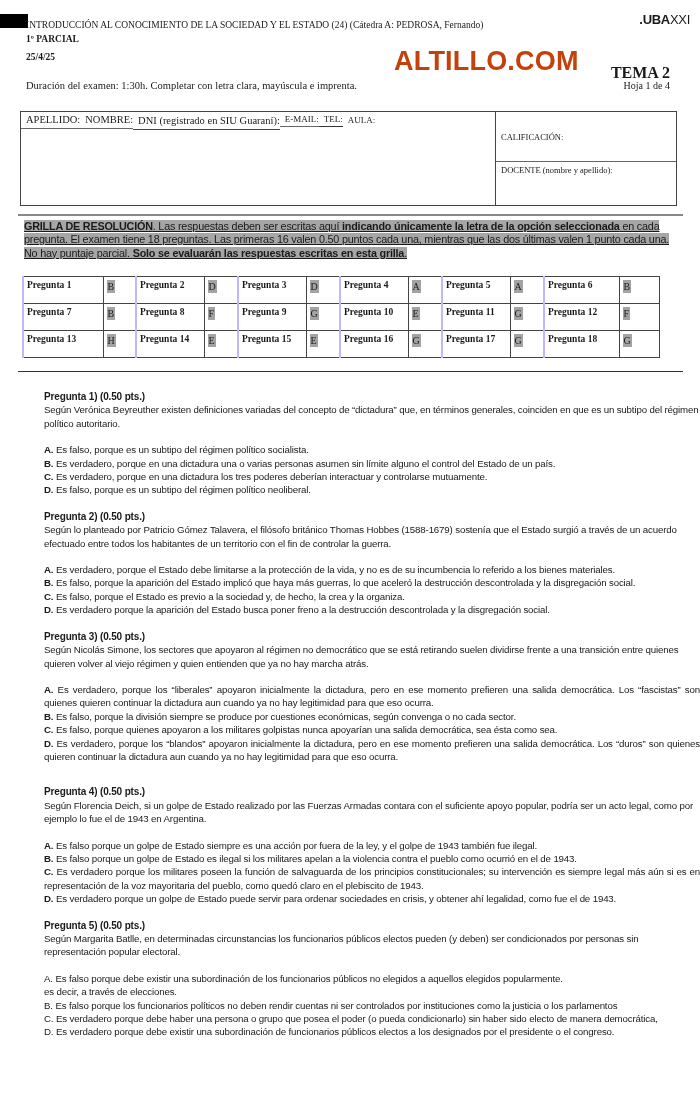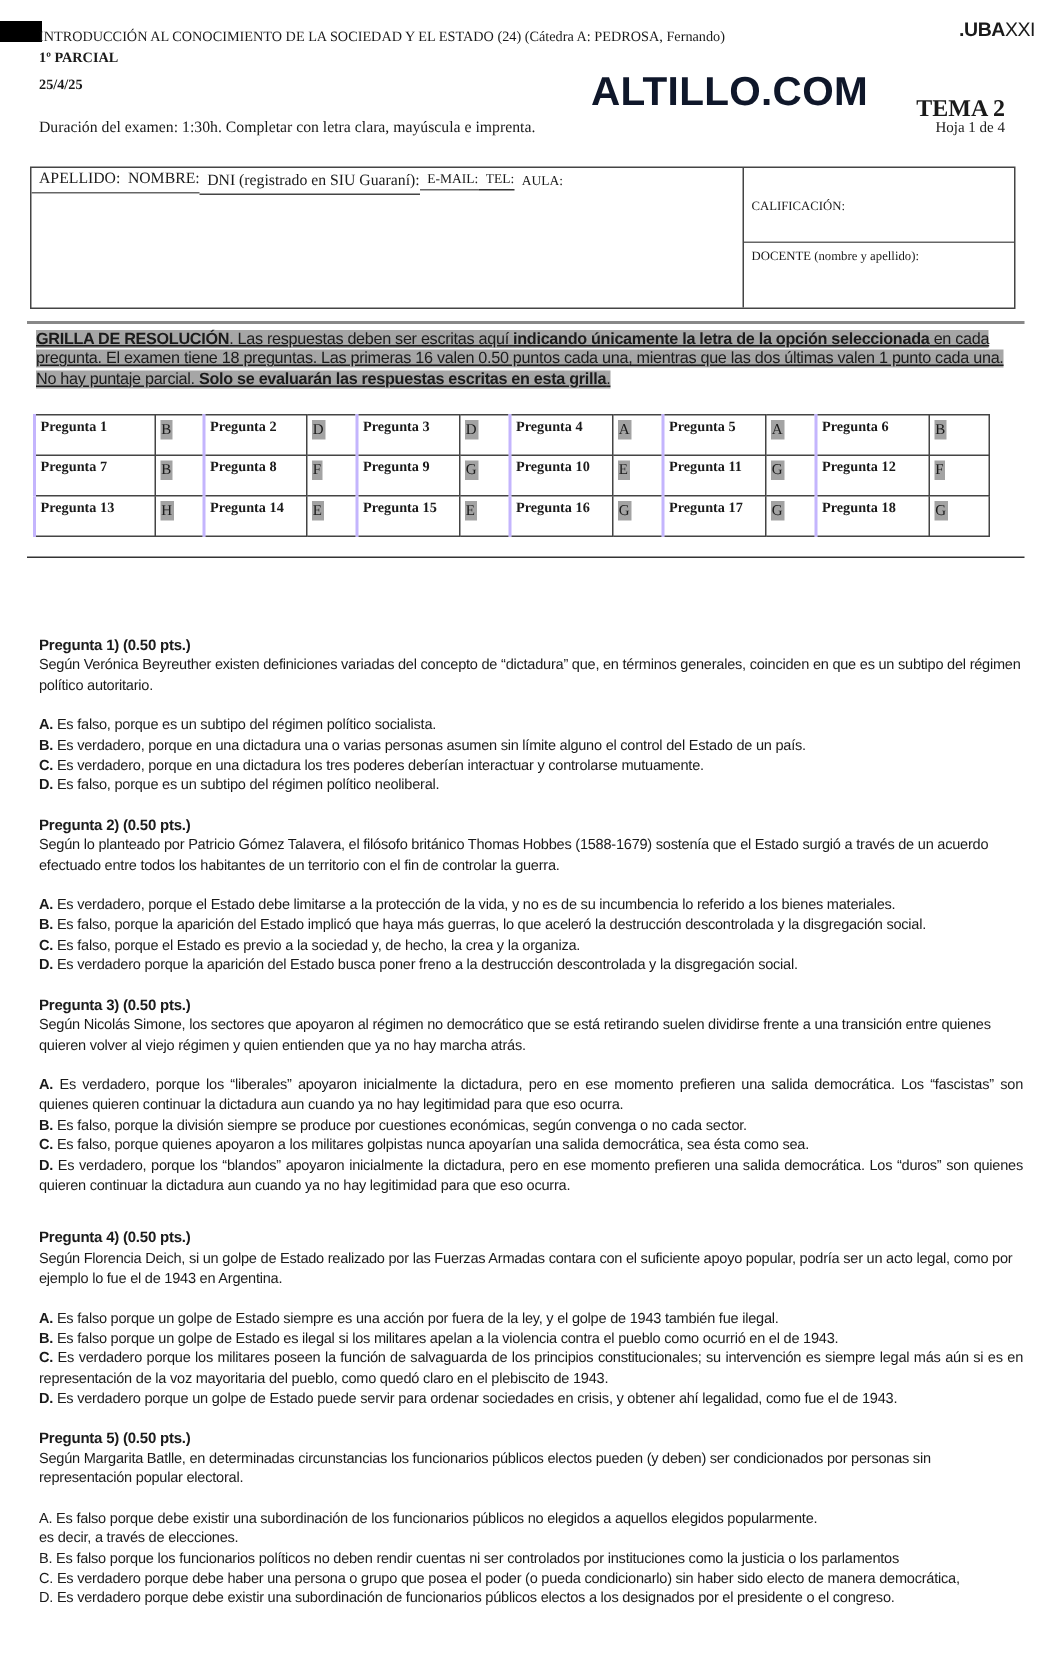--- a/index.html
+++ b/index.html
@@ -6,21 +6,21 @@
   html, body { width: 700px; height: 1120px; background: #ffffff; overflow: hidden; }
   body { position: relative; color: #1a1a1a; font-family: "Liberation Serif", serif; }
 
   .blackblock { position: absolute; left: 0; top: 14px; width: 28px; height: 14px; background: #000; }
   .hdr-title { position: absolute; left: 26px; top: 20px; font-size: 9.5px; white-space: nowrap; }
   .hdr-title b { font-weight: normal; }
   .hdr-sub { position: absolute; left: 26px; font-size: 9.5px; font-weight: bold; }
   .uba { position: absolute; right: 10px; top: 12px; font-family: "Liberation Sans", sans-serif; font-size: 13px; letter-spacing: -0.3px; }
   .uba .b { font-weight: bold; }
   .uba .l { font-weight: normal; font-stretch: condensed; }
-  .altillo { position: absolute; left: 394px; top: 46px; font-family: "Liberation Sans", sans-serif; font-weight: bold; font-size: 27px; color: #0f172a; letter-spacing: 0.2px; }
+  .altillo { position: absolute; left: 394px; top: 46px; font-family: "Liberation Sans", sans-serif; font-weight: bold; font-size: 27px; color: #c2410c; letter-spacing: 0.2px; }
   .tema { position: absolute; right: 30px; top: 64px; font-size: 16px; font-weight: bold; }
   .hoja { position: absolute; right: 30px; top: 80px; font-size: 10px; }
   .duracion { position: absolute; left: 26px; top: 80px; font-size: 10.5px; }
 
   .idtable { position: absolute; left: 20px; top: 111px; width: 657px; height: 95px; border: 1px solid #444; display: flex; }
   .idleft { width: 475px; border-right: 1px solid #444; display: flex; flex-direction: row; }
   .idrow { border-bottom: 1px solid #666; padding-left: 5px; font-size: 10px; display: flex; align-items: center; }
   .idrow:last-child { border-bottom: none; }
   .idrow.big { height: 16.5px; font-size: 10.5px; }
   .idrow.small { height: 15px; font-size: 9px; }
@@ -36,21 +36,21 @@
   .grilla b { font-weight: bold; }
 
   .answers { position: absolute; left: 22px; top: 276px; border-collapse: collapse; }
   .answers td { border: 1px solid #444; height: 27px; vertical-align: top; padding: 3px 3px 0 3px; font-size: 9.5px; }
   .answers td.q { font-weight: bold; white-space: nowrap; border-left: 2px solid #c4b5fd; }
   .answers td.a span { background: #a3a3a3; font-size: 10px; padding: 0 1px; display: inline-block; line-height: 13px; }
   .answers tr:first-child td { border-top: 1px solid #444; }
 
   .hrule2 { position: absolute; left: 18px; top: 371px; width: 665px; height: 1px; background: #333; }
 
-  .questions { position: absolute; left: 26px; top: 390px; width: 656px; font-family: "Liberation Sans", sans-serif; font-size: 9.7px; line-height: 13.4px; letter-spacing: -0.15px; color: #1a1a1a; margin-top: 34px; }
+  .questions { position: absolute; left: 44px; top: 390px; width: 656px; font-family: "Liberation Sans", sans-serif; font-size: 9.7px; line-height: 13.4px; letter-spacing: -0.15px; color: #1a1a1a; }
   .qblock { margin-bottom: 13px; }
   .qtitle { font-weight: bold; font-size: 10px; }
   .stem { margin-bottom: 13px; }
   .opt b { font-weight: bold; }
   .opt.justify { text-align: justify; }
 </style>
 </head>
 <body>
 
 <div class="blackblock"></div>

